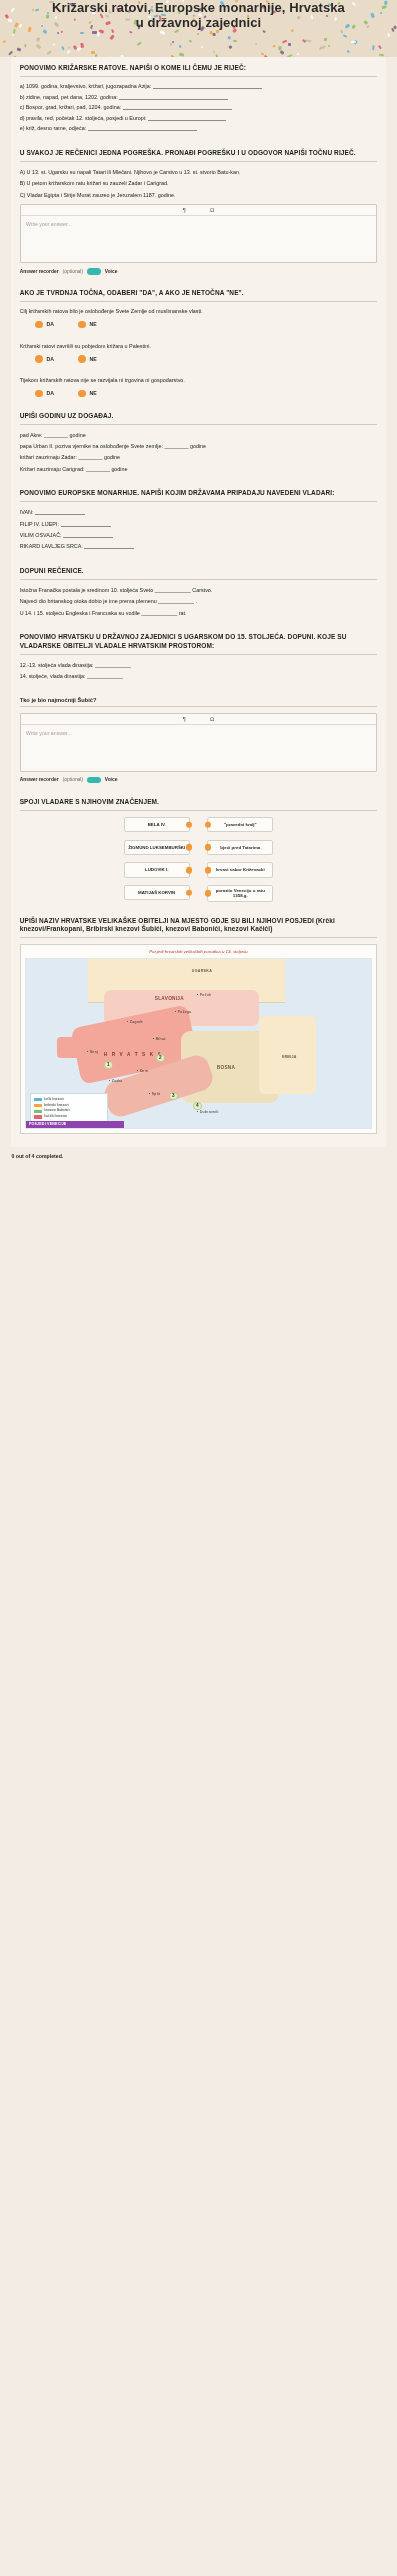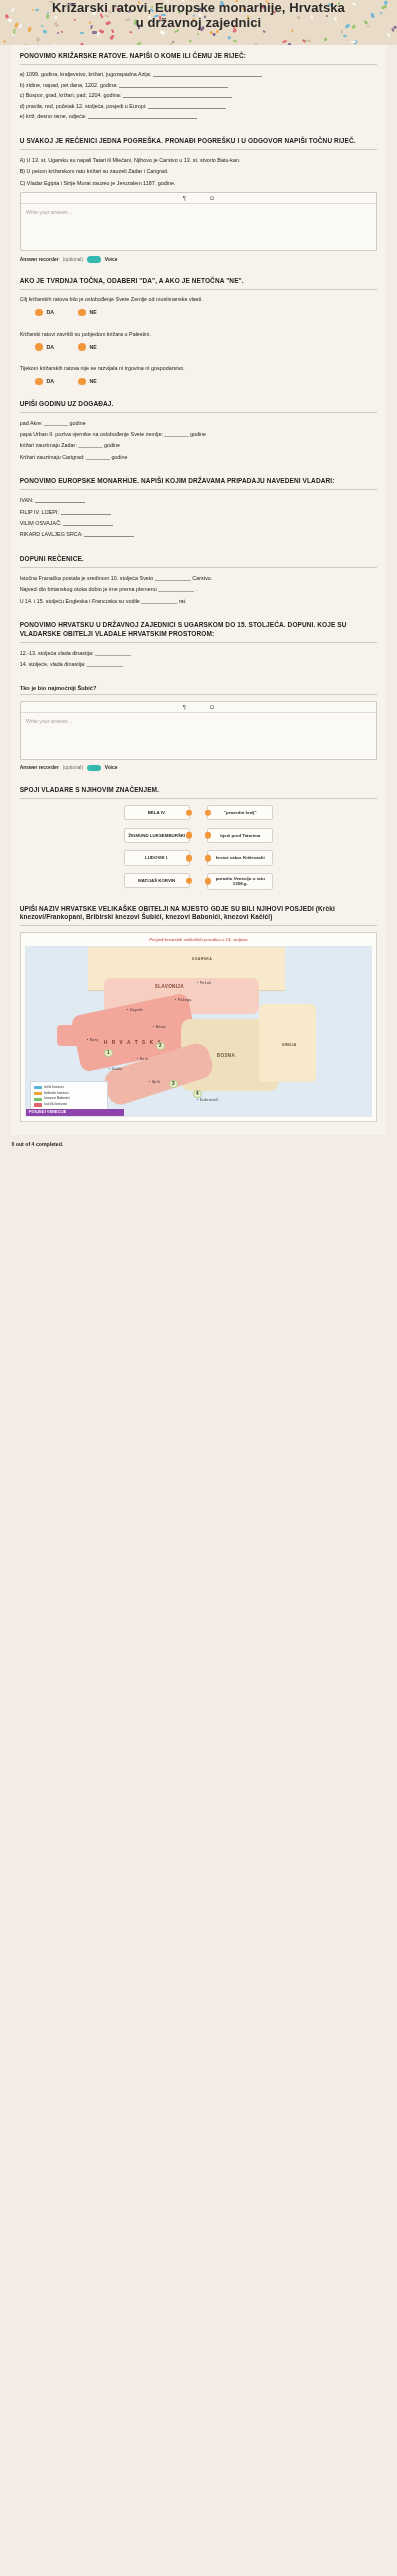--- a/index.html
+++ b/index.html
@@ -11,21 +11,21 @@
     color: #1f1f1f;
   }
   .page {
     width: 397px;
     position: relative;
     overflow: hidden;
   }
   
   .hero {
     position: relative;
-    height: 45px;
+    height: 57px;
     background: #e8dcc8;
     overflow: hidden;
   }
   .hero .confetti {
     position: absolute;
     inset: 0;
   }
   .hero .confetti i {
     position: absolute;
     border-radius: 1px;

